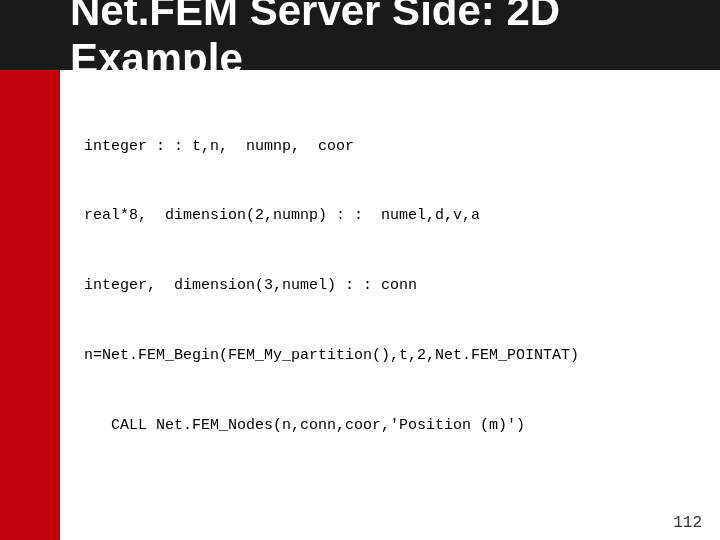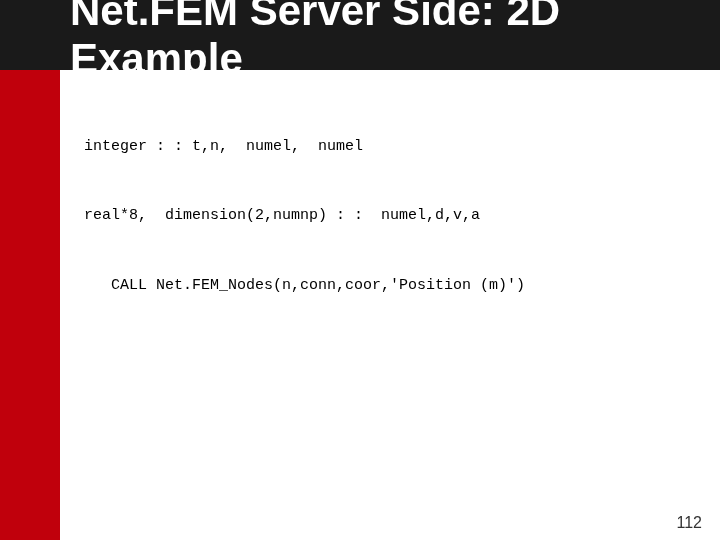--- a/index.html
+++ b/index.html
@@ -78,38 +78,40 @@
       display: block;
     }
 
     
     .page-number {
       position: absolute;
       bottom: 8px;
       right: 18px;
       font-size: 16px;
       color: #333333;
-      font-family: Liberation Sans, sans-serif;
+      font-family: Liberation Mono, monospace;
     }
   </style>
 </head>
 <body>
 
 <div class="slide-container">
 
   <div class="red-bar"></div>
 
   <div class="header">
     <span class="header-title">Net.FEM Server Side: 2D Example</span>
   </div>
 
   <div class="content">
     <div class="code-block">
-      <span class="code-line">integer : : t,n,  numel,  numel</span>
+      <span class="code-line">integer : : t,n,  numnp,  coor</span>
       <span class="code-line">real*8,  dimension(2,numnp) : :  numel,d,v,a</span>
+      <span class="code-line">integer,  dimension(3,numel) : : conn</span>
+      <span class="code-line">n=Net.FEM_Begin(FEM_My_partition(),t,2,Net.FEM_POINTAT)</span>
       <span class="code-line">   CALL Net.FEM_Nodes(n,conn,coor,'Position (m)')</span>
       
       
       
       
       
     </div>
   </div>
 
   <div class="page-number">112</div>

